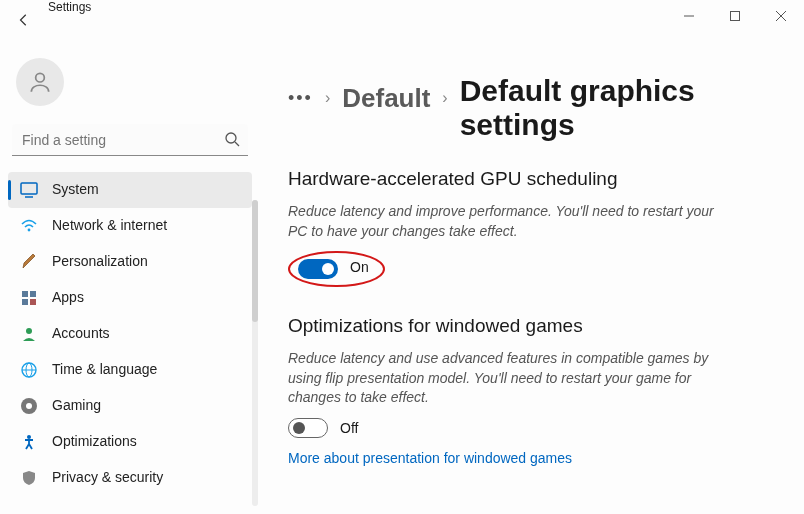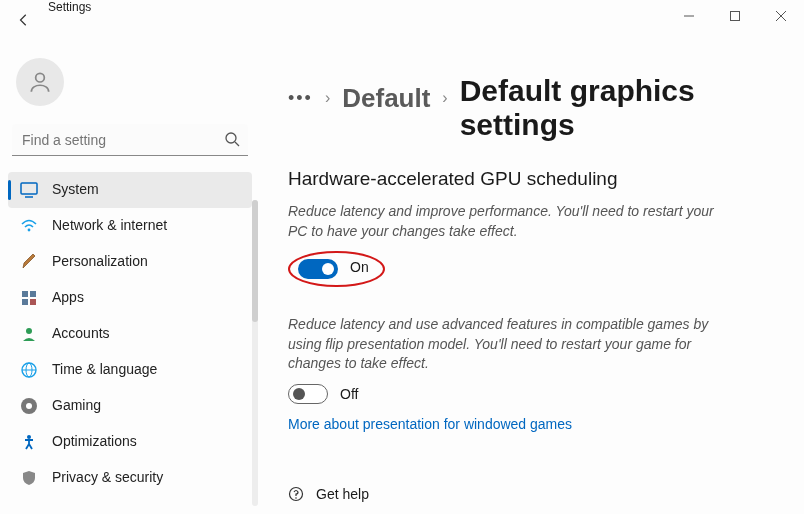--- a/index.html
+++ b/index.html
@@ -382,20 +382,21 @@
     <div class="section-desc">Reduce latency and improve performance. You'll need to restart your PC to have your changes take effect.</div>
     <div class="toggle-row">
       <span class="annot">
         <span class="toggle on">
             <span class="knob"></span>
           </span>
         <span class="toggle-label">On</span>
       </span>
     </div>
 
+    <div class="section-title">Optimizations for windowed games</div>
     <div class="section-desc">Reduce latency and use advanced features in compatible games by using flip presentation model. You'll need to restart your game for changes to take effect.</div>
     <div class="toggle-row" style="margin-bottom:12px">
       <span class="toggle off">
           <span class="knob"></span>
         </span>
       <span class="toggle-label">Off</span>
     </div>
     <span class="link">More about presentation for windowed games</span>
 
     <div class="footer-links">

